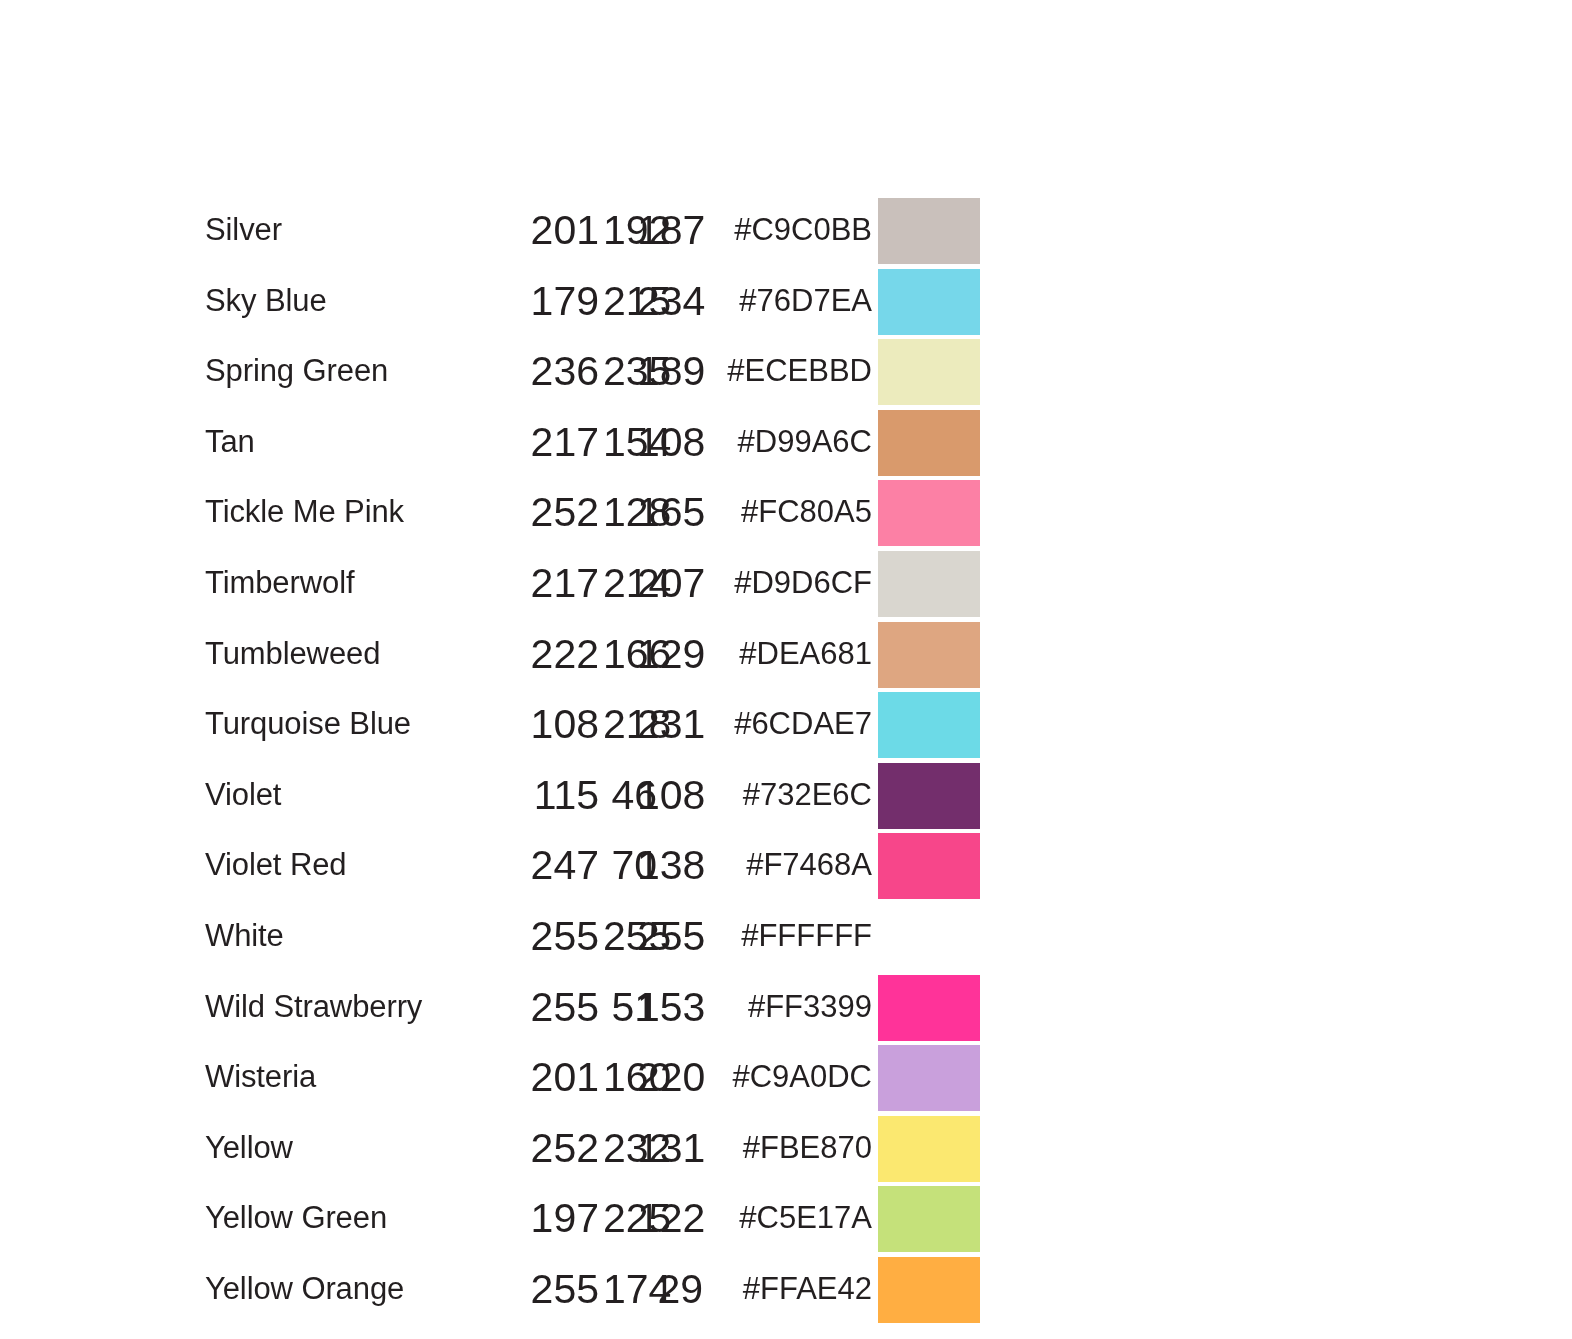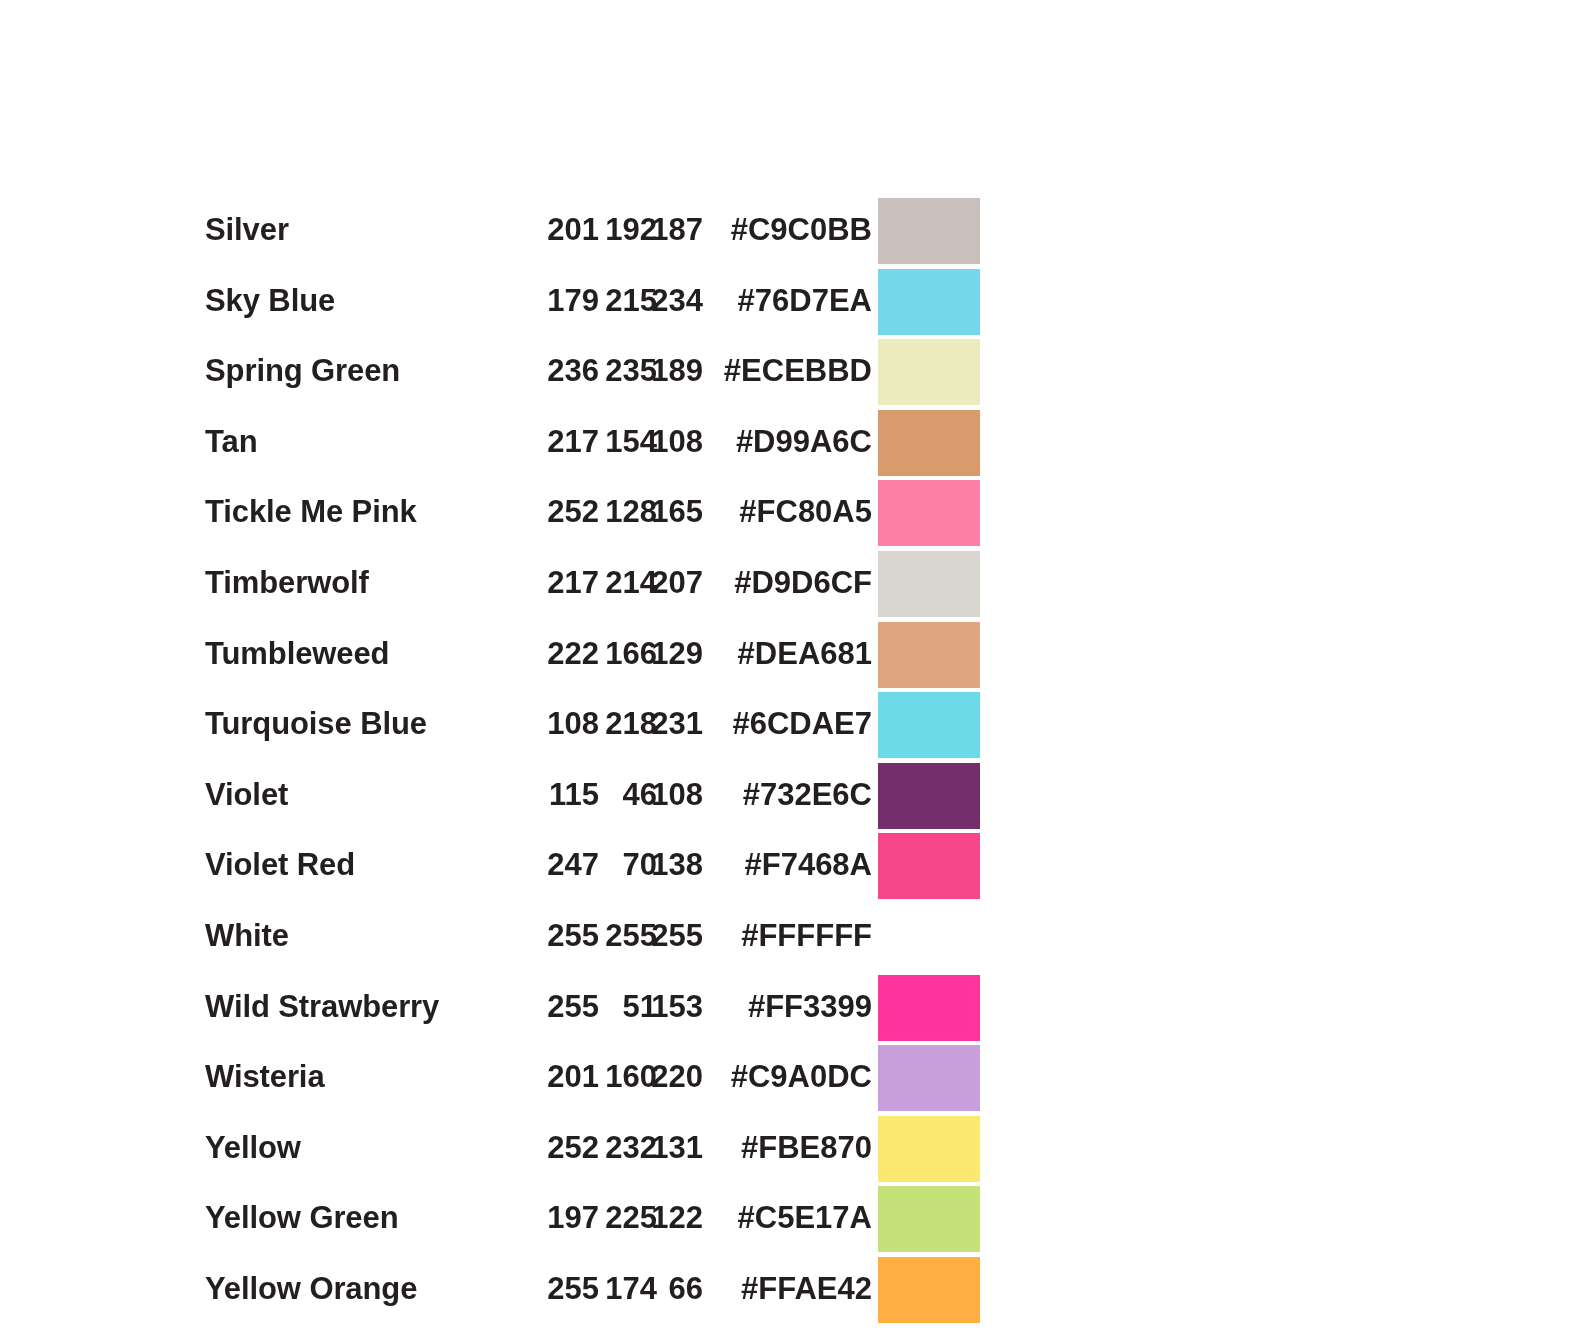--- a/index.html
+++ b/index.html
@@ -15,21 +15,20 @@
     overflow: hidden;
     position: relative;
   }
 
   #color-table {
     position: absolute;
     left: 0;
     top: 0;
     width: 1452px;
     height: 1339px;
-    font-weight: bold;
   }
 
   .color-row {
     position: absolute;
     left: 0;
     width: 1572px;
     height: 70.6px;
   }
 
   
@@ -45,21 +44,21 @@
     white-space: nowrap;
     letter-spacing: -0.1px;
   }
 
   
   .cell-r, .cell-g, .cell-b {
     position: absolute;
     top: 0;
     height: 70.6px;
     line-height: 70.6px;
-    font-size: 31px;
+    font-size: 41px;
     color: #231f20;
     text-align: right;
     white-space: nowrap;
   }
   .cell-r { left: 527px; width: 72px; }
   .cell-g { left: 603px; width: 54px; }
   .cell-b { left: 637px; width: 66px; }
 
   
   .cell-hex {
@@ -205,17 +204,17 @@
       <div class="cell-r">197</div>
       <div class="cell-g">225</div>
       <div class="cell-b">122</div>
       <div class="cell-hex">#C5E17A</div>
       <div class="cell-swatch" style="background-color: rgb(197, 225, 122);"></div>
     </div>
     <div class="color-row" style="top: 1254px;">
       <div class="cell-name">Yellow Orange</div>
       <div class="cell-r">255</div>
       <div class="cell-g">174</div>
-      <div class="cell-b">66</div>
+      <div class="cell-b">29</div>
       <div class="cell-hex">#FFAE42</div>
       <div class="cell-swatch" style="background-color: rgb(255, 174, 66);"></div>
     </div>
   </div>
 
 </body></html>

